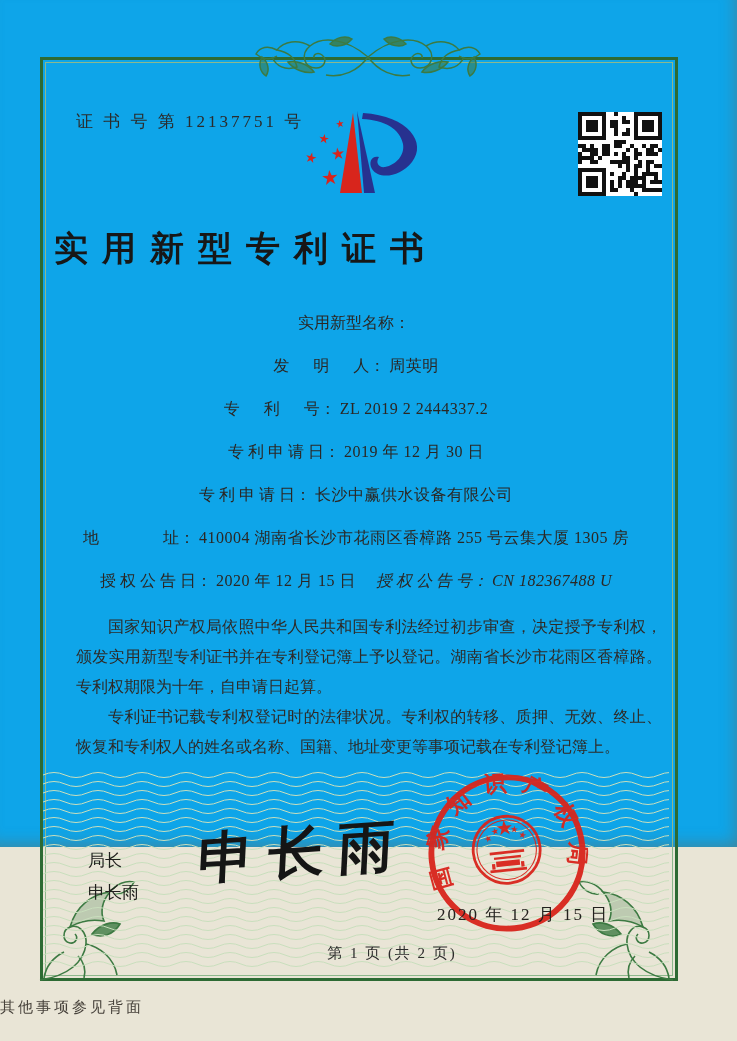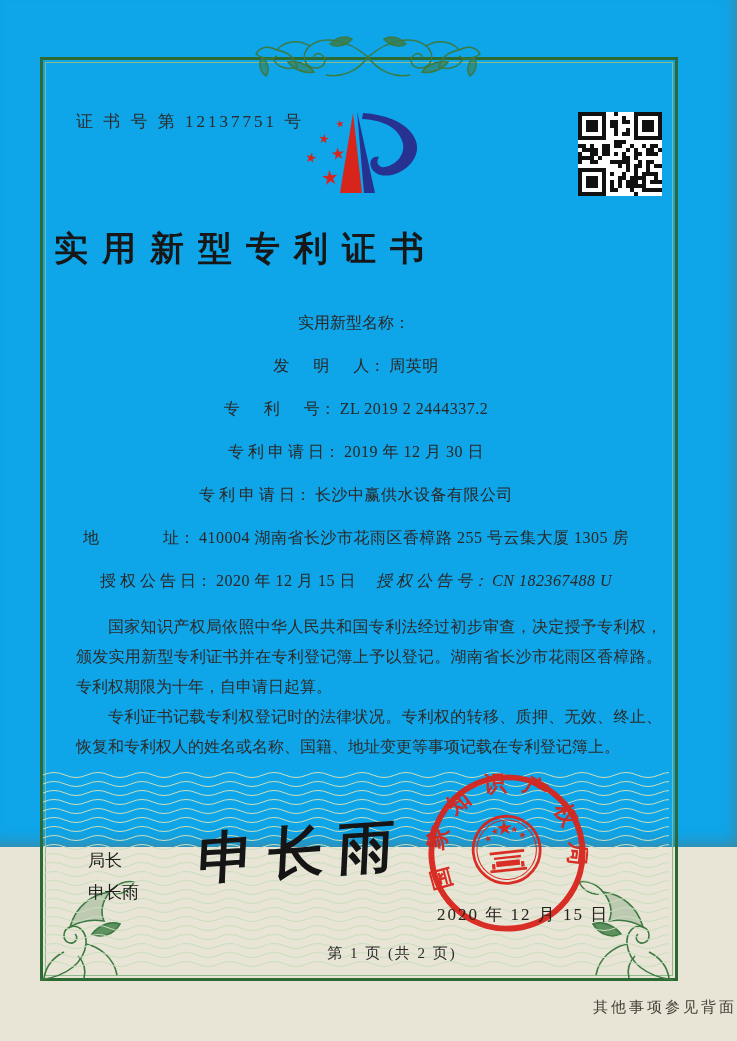--- a/index.html
+++ b/index.html
@@ -54,21 +54,21 @@
   .seal-date{
     position:absolute;left:437px;top:903px;z-index:4;
     font-size:17px;color:#23211e;letter-spacing:2px;
   }
   .page-no{
     position:absolute;left:56px;top:944px;width:632px;z-index:4;
     text-align:center;font-size:15px;color:#2b2b2b;letter-spacing:2px;margin-left:20px;
   }
   .footer-note{
     position:absolute;left:0;top:998px;width:737px;
-    text-align:right;font-size:15px;color:#46413a;letter-spacing:3px;
+    text-align:left;font-size:15px;color:#46413a;letter-spacing:3px;
   }
   .orn-top{position:absolute;left:218px;top:30px;width:300px;height:58px;}
   .orn-bl{position:absolute;left:30px;top:862px;width:125px;height:125px;}
   .orn-br{position:absolute;left:558px;top:862px;width:125px;height:125px;}
 </style>
 </head>
 <body>
 
 <div class="photo">
 

